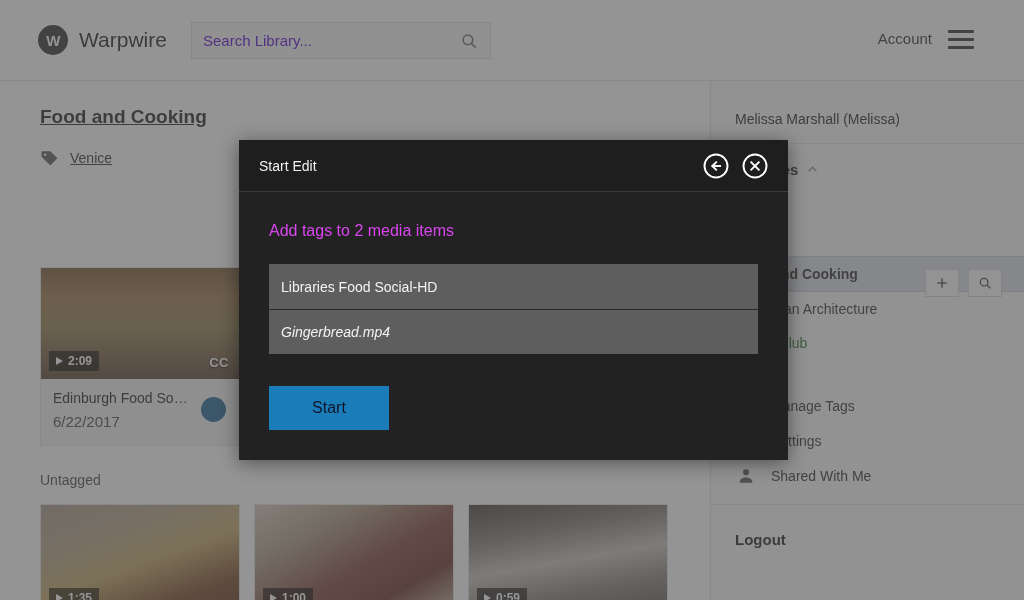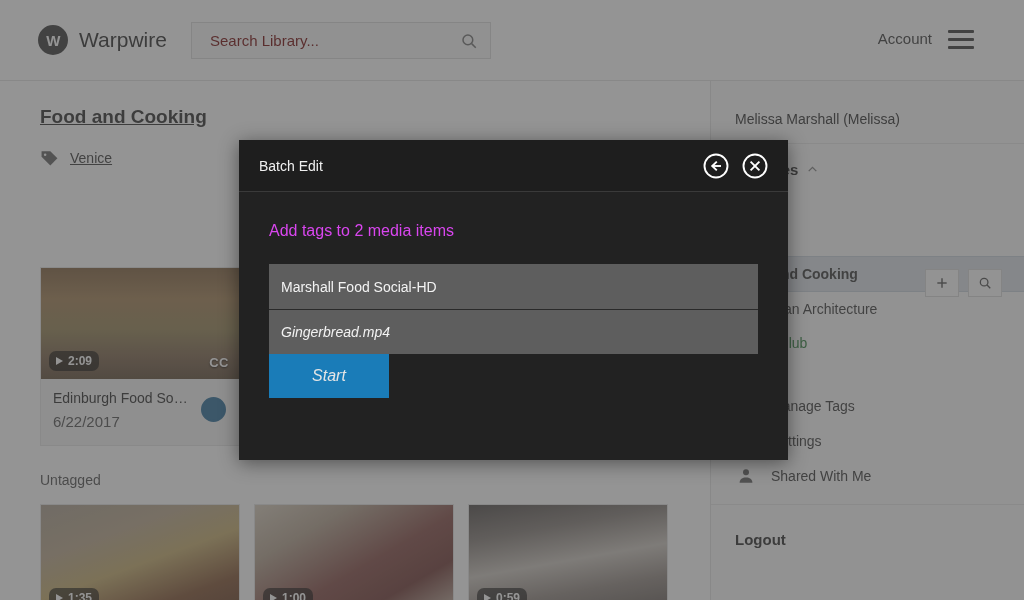--- a/index.html
+++ b/index.html
@@ -30,21 +30,21 @@
   }
   .brand-name { margin-left: 11px; font-size: 21px; color: #3c3c3c; font-weight: 500; }
 
   .searchbox {
     position: absolute; left: 191px; top: 22px;
     width: 300px; height: 37px;
     border: 1px solid #dddddd; background: #f8f8f8;
     display: flex; align-items: center;
   }
   .searchbox .ph {
-    margin-left: 18px; font-size: 15px; color: #7f1d1d; flex: 1;
+    margin-left: 11px; font-size: 15px; color: #6d28d9; flex: 1;
   }
   .search-ic { margin-right: 12px; width: 18px; height: 18px; color: #7d7d7d; }
 
   .acct {
     position: absolute; right: 50px; top: 30px;
     display: flex; align-items: flex-start; gap: 16px;
   }
   .acct-label { font-size: 15px; color: #4a4a4a; }
   .burger { width: 26px; display: flex; flex-direction: column; gap: 5px; }
   .burger i { display: block; height: 3px; background: #4a4a4a; border-radius: 1px; }
@@ -73,21 +73,21 @@
   .cards { position: absolute; left: 40px; display: flex; gap: 14px; }
   .cards.row1 { top: 186px; }
   .cards.row2 { top: 423px; }
   .card { width: 200px; background: #f3f3f3; border: 1px solid #e7e7e7; }
   .thumb { position: relative; width: 198px; height: 111px; overflow: hidden; }
   .thumb .grad { position: absolute; inset: 0; }
   .dur {
     position: absolute; left: 8px; bottom: 8px;
     background: rgba(20,20,20,.62); color: #fff;
     font-size: 12px; font-weight: bold; padding: 3px 7px;
-    display: flex; align-items: center; gap: 5px; border-radius: 7px;
+    display: flex; align-items: center; gap: 5px;
   }
   .dur .tri { width: 0; height: 0; border-left: 7px solid #fff;
     border-top: 4.5px solid transparent; border-bottom: 4.5px solid transparent; }
   .cc {
     position: absolute; right: 10px; bottom: 9px; color: #fff;
     font-size: 13px; font-weight: bold; letter-spacing: .5px;
     text-shadow: 0 1px 2px rgba(0,0,0,.6);
   }
   .cbody { padding: 11px 12px 12px 12px; position: relative; min-height: 66px; }
   .ctitle {
@@ -150,25 +150,24 @@
   .m-h {
     font-size: 16px; color: #d946ef; margin-bottom: 24px;
   }
   .m-list { border: 0; }
   .m-item {
     height: 45px; background: #5e5e5e; color: #f3f3f3;
     display: flex; align-items: center; padding-left: 12px; font-size: 14px;
   }
   .m-item + .m-item { border-top: 1px solid #2a2a2a; font-style: italic; }
   .m-start {
-    width: 120px; height: 44px;
-    background: #1a7cb8; color: #e5e5e5; border: 0;
+    margin-top: 32px; width: 120px; height: 44px;
+    background: #1a7cb8; color: #0f172a; border: 0;
     font-size: 16px; font-family: "Liberation Sans", sans-serif;
     cursor: pointer;
-    font-style: italic;
   }
 </style>
 </head>
 <body>
 
 <div id="root">
 
   <div class="app">
 
     <div class="header">
@@ -372,40 +371,40 @@
 
       <div class="sb-div"></div>
       <div class="sb-logout">Logout</div>
     </div>
   </div>
 
   <div class="dim"></div>
 
   <div class="modal">
     <div class="m-head">
-      <div class="m-title">Batch Edit</div>
+      <div class="m-title">Start Edit</div>
       <div class="m-icons">
         <svg class="m-ic" viewBox="0 0 26 26" fill="none" stroke="currentColor" stroke-width="1.9">
           <circle cx="13" cy="13" r="11.5"></circle>
           <polyline points="13.8,8.6 9.2,13 13.8,17.4"></polyline>
           <line x1="9.2" y1="13" x2="18" y2="13"></line>
         </svg>
         <svg class="m-ic" viewBox="0 0 26 26" fill="none" stroke="currentColor" stroke-width="1.9">
           <circle cx="13" cy="13" r="11.5"></circle>
           <line x1="8.6" y1="8.6" x2="17.4" y2="17.4"></line>
           <line x1="17.4" y1="8.6" x2="8.6" y2="17.4"></line>
         </svg>
       </div>
     </div>
 
     <div class="m-body">
       <div class="m-h">Add tags to 2 media items</div>
 
       <div class="m-list">
-        <div class="m-item">Marshall Food Social-HD</div>
+        <div class="m-item">Libraries Food Social-HD</div>
         <div class="m-item">Gingerbread.mp4</div>
       </div>
 
       <button class="m-start">Start</button>
     </div>
   </div>
 
 </div>
 
 </body></html>

